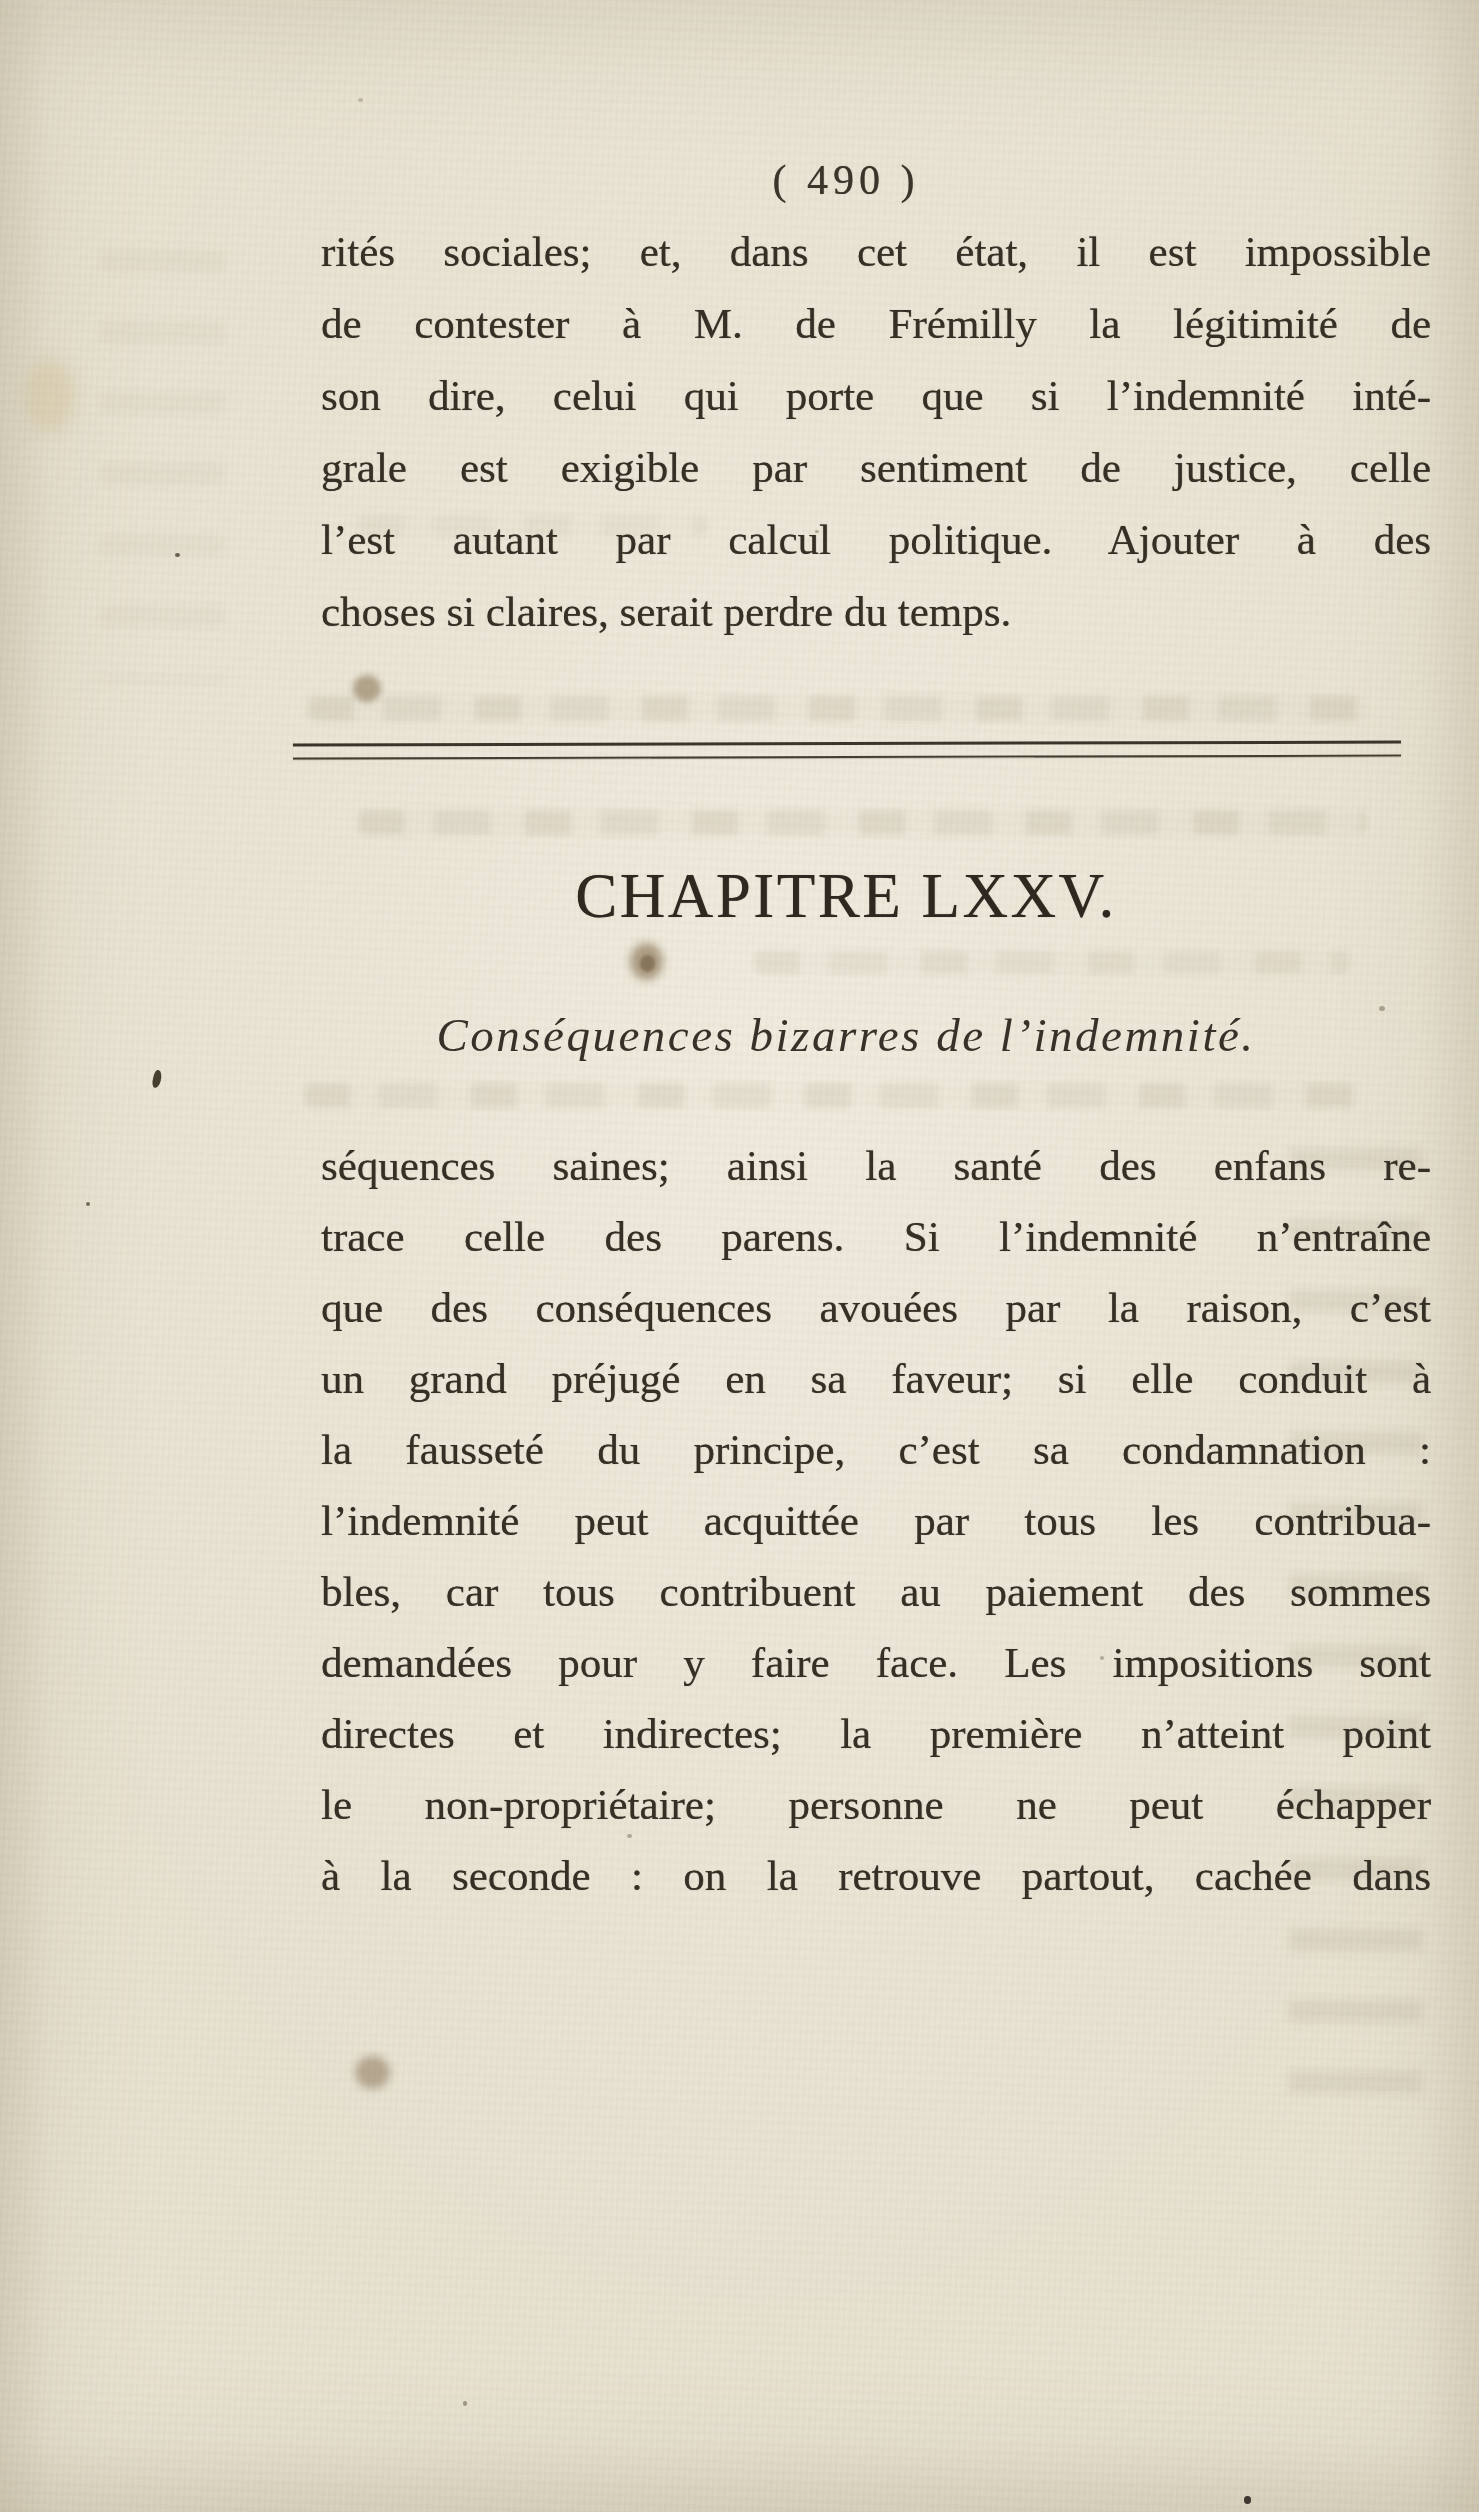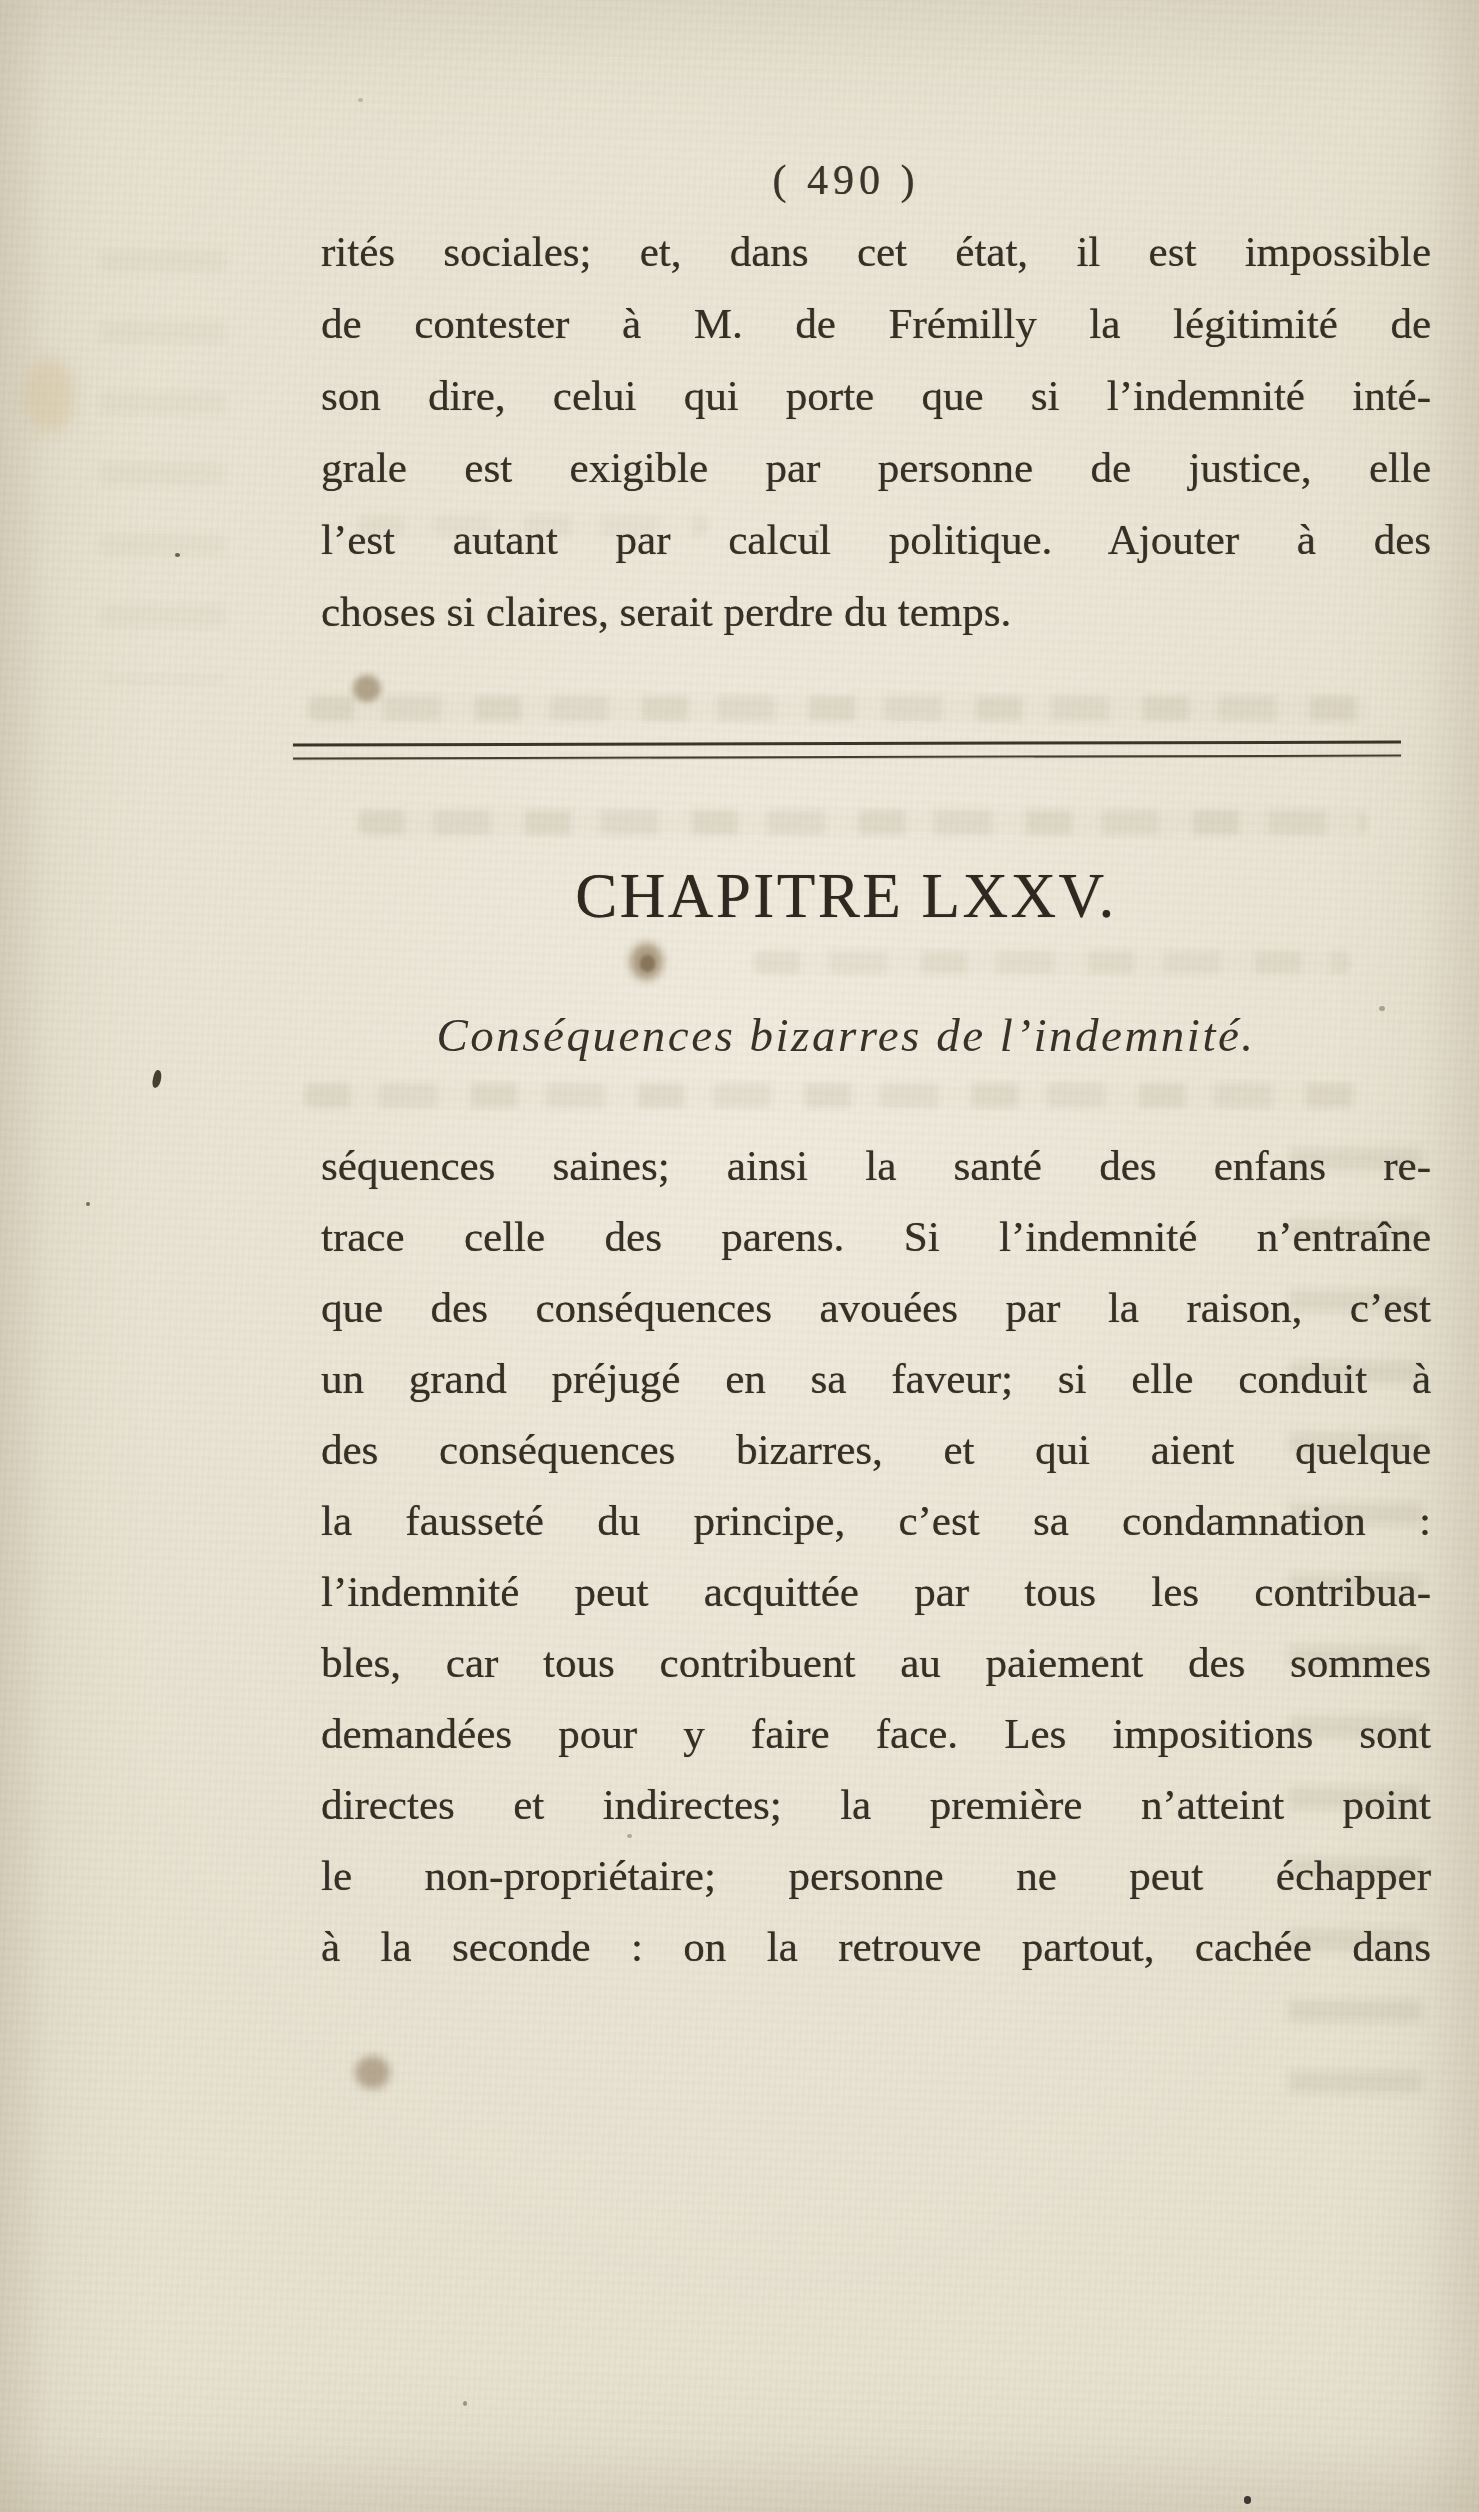--- a/index.html
+++ b/index.html
@@ -89,36 +89,35 @@
   <div class="ghost" style="left:358px;top:515px;width:350px;height:21.7px;opacity:.5;"></div>
   <div class="ghost-col" style="left:1289px;top:1148px;width:133px;height:958px;"></div>
   <div class="ghost-col" style="left:100px;top:250px;width:125px;height:433px;opacity:.45;"></div>
 
   <div class="pagenum ink">( 490 )</div>
 
   <div class="para p1 ink">
     <span class="textline">rités sociales; et, dans cet état, il est impossible</span>
     <span class="textline">de contester à M. de Frémilly la légitimité de</span>
     <span class="textline">son dire, celui qui porte que si l’indemnité inté-</span>
-    <span class="textline">grale est exigible par personne de justice, elle</span>
+    <span class="textline">grale est exigible par sentiment de justice, celle</span>
     <span class="textline">l’est autant par calcul politique. Ajouter à des</span>
     <span class="textline lastline">choses si claires, serait perdre du temps.</span>
   </div>
 
   <div class="rule"></div>
 
   <div class="chapter-heading ink">CHAPITRE LXXV.</div>
   <div class="chapter-subtitle">Conséquences bizarres de l’indemnité.</div>
 
   <div class="para p2 ink">
     <span class="textline">séquences saines; ainsi la santé des enfans re-</span>
     <span class="textline">trace celle des parens. Si l’indemnité n’entraîne</span>
     <span class="textline">que des conséquences avouées par la raison, c’est</span>
     <span class="textline">un grand préjugé en sa faveur; si elle conduit à</span>
-    <span class="textline">des conséquences bizarres, et qui aient quelque</span>
     <span class="textline">la fausseté du principe, c’est sa condamnation :</span>
     <span class="textline">l’indemnité peut acquittée par tous les contribua-</span>
     <span class="textline">bles, car tous contribuent au paiement des sommes</span>
     <span class="textline">demandées pour y faire face. Les impositions sont</span>
     <span class="textline">directes et indirectes; la première n’atteint point</span>
     <span class="textline">le non-propriétaire; personne ne peut échapper</span>
     <span class="textline">à la seconde : on la retrouve partout, cachée dans</span>
   </div>
 
   <div class="smudge" style="left:353px;top:675px;width:28px;height:27px;background:rgba(122,98,64,0.50);filter:blur(3.3px);"></div>

